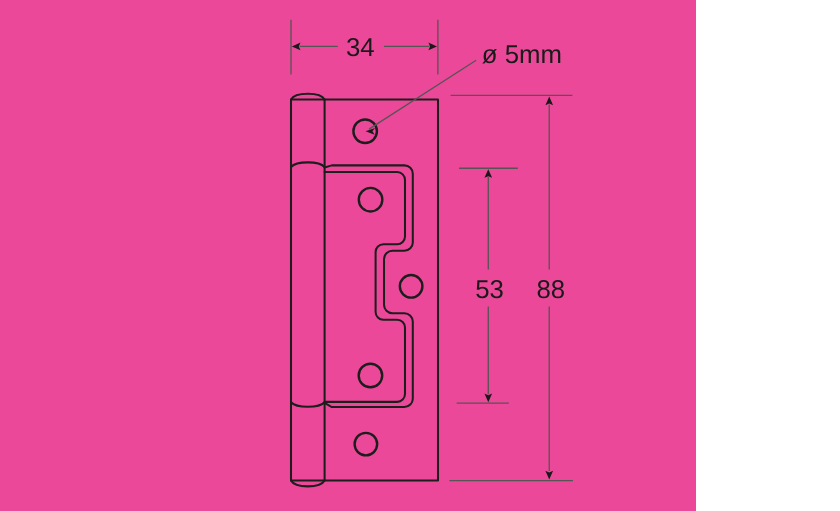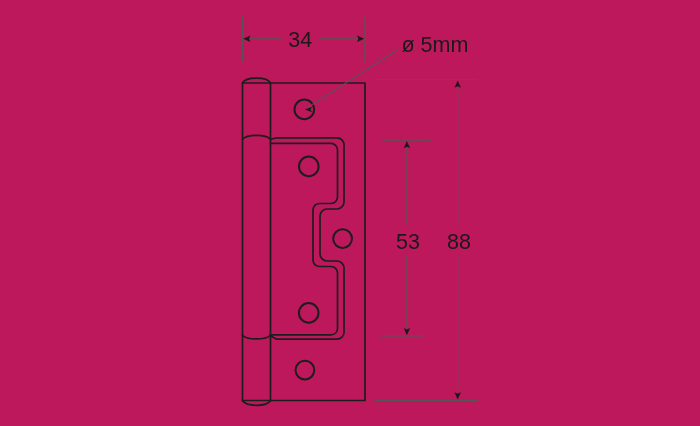--- a/index.html
+++ b/index.html
@@ -6,23 +6,23 @@
     margin: 0;
     padding: 0;
     background: #ffffff;
     width: 700px;
     height: 426px;
     overflow: hidden;
     font-family: "Liberation Sans", sans-serif;
   }
   .stage {
     position: relative;
-    width: 700px;
+    width: 580px;
     height: 426px;
-    background: #be185d;
+    background: #ec4899;
   }
   svg { display: block; }
   text {
     font-family: "Liberation Sans", sans-serif;
     fill: #1a1a1a;
   }
   .dim-text { font-size: 21.5px; }
 </style>
 </head>
 <body>

